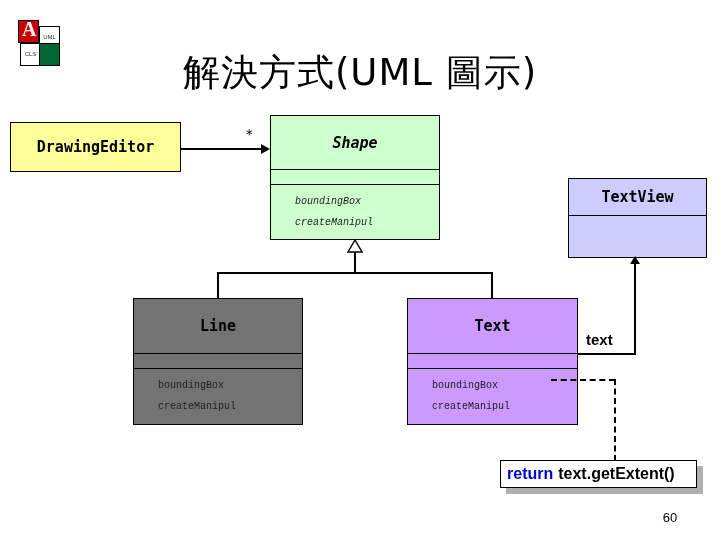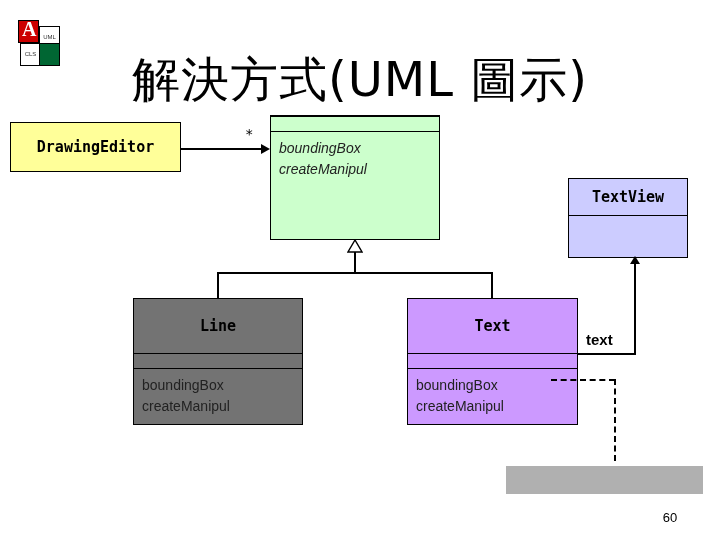--- a/index.html
+++ b/index.html
@@ -49,21 +49,21 @@
     font-family: "Liberation Serif", serif;
   }
 
   
   .title {
     position: absolute;
     left: 0;
     top: 48px;
     width: 720px;
     text-align: center;
-    font-size: 48px;
+    font-size: 37px;
     color: #000000;
     font-family: "DejaVu Sans", sans-serif;
     letter-spacing: 1px;
     white-space: nowrap;
   }
 
   
   .cls {
     position: absolute;
     box-sizing: border-box;
@@ -82,23 +82,23 @@
     justify-content: center;
   }
   .cls .sep {
     box-sizing: border-box;
     border-top: 1px solid #000000;
     height: 15px;
   }
   .cls .ops {
     box-sizing: border-box;
     border-top: 1px solid #000000;
-    padding: 6px 0 0 8px;
-    font-family: Liberation Sans, sans-serif;
-    font-size: 14px;
+    padding: 6px 0 0 24px;
+    font-family: Liberation Mono, monospace;
+    font-size: 10px;
     color: #222222;
     line-height: 21px;
   }
   .cls.italic .hdr,
   .cls.italic .ops { font-style: italic; }
 
   
   .cls.simple {
     display: flex;
     align-items: center;
@@ -210,20 +210,21 @@
 
   <div class="cls simple" style="left:10px; top:122px; width:171px; height:50px; background:#FFFF99;">
     <span>DrawingEditor</span>
   </div>
 
   <div class="ln hline" style="left:181px; top:148px; width:81px;"></div>
   <div class="arrow-right" style="left:261px; top:144px;"></div>
   <div class="mult" style="left:245px; top:126px;">*</div>
 
   <div class="cls italic" style="left:270px; top:115px; width:170px; height:125px; background:#CCFFCC;">
+    <div class="hdr" style="height:53px;">Shape</div>
     <div class="sep"></div>
     <div class="ops" style="height:56px;">
       <div>boundingBox</div>
       <div>createManipul</div>
     </div>
   </div>
 
   <svg class="tri-svg" style="left:347px; top:240px;" width="16" height="13">
     <polygon points="8,0 15,12 1,12" fill="#ffffff" stroke="#000000" stroke-width="1.4"></polygon>
   </svg>
@@ -247,30 +248,34 @@
 
   <div class="cls" style="left:407px; top:298px; width:171px; height:127px; background:#CC99FF;">
     <div class="hdr" style="height:54px;">Text</div>
     <div class="sep"></div>
     <div class="ops" style="height:57px;">
       <div>boundingBox</div>
       <div>createManipul</div>
     </div>
   </div>
 
-  <div class="cls" style="left:568px; top:178px; width:120px; height:80px; background:#CCCCFF;">
+  <div class="cls" style="left:568px; top:178px; width:139px; height:80px; background:#CCCCFF;">
     <div class="hdr" style="height:36px;">TextView</div>
     <div class="sep" style="height:14px;"></div>
   </div>
 
   <div class="ln hline" style="left:578px; top:353px; width:58px;"></div>
   <div class="ln vline" style="left:634px; top:264px; height:91px;"></div>
   <div class="arrow-up" style="left:630px; top:256px;"></div>
   <div class="assoc-label" style="left:586px; top:331px;">text</div>
 
   <div class="dash-h" style="left:551px; top:379px; width:64px;"></div>
   <div class="dash-v" style="left:614px; top:379px; height:82px;"></div>
 
   <div class="note-shadow" style="left:506px; top:466px; width:197px; height:28px;"></div>
+  <div class="note" style="left:500px; top:460px; width:197px; height:28px;">
+    <span class="kw">return</span>
+    <span class="expr">text.getExtent()</span>
+  </div>
 
   <div class="pagenum" style="left:650px; top:510px; width:40px;">60</div>
 
 </div>
 
 </body></html>

